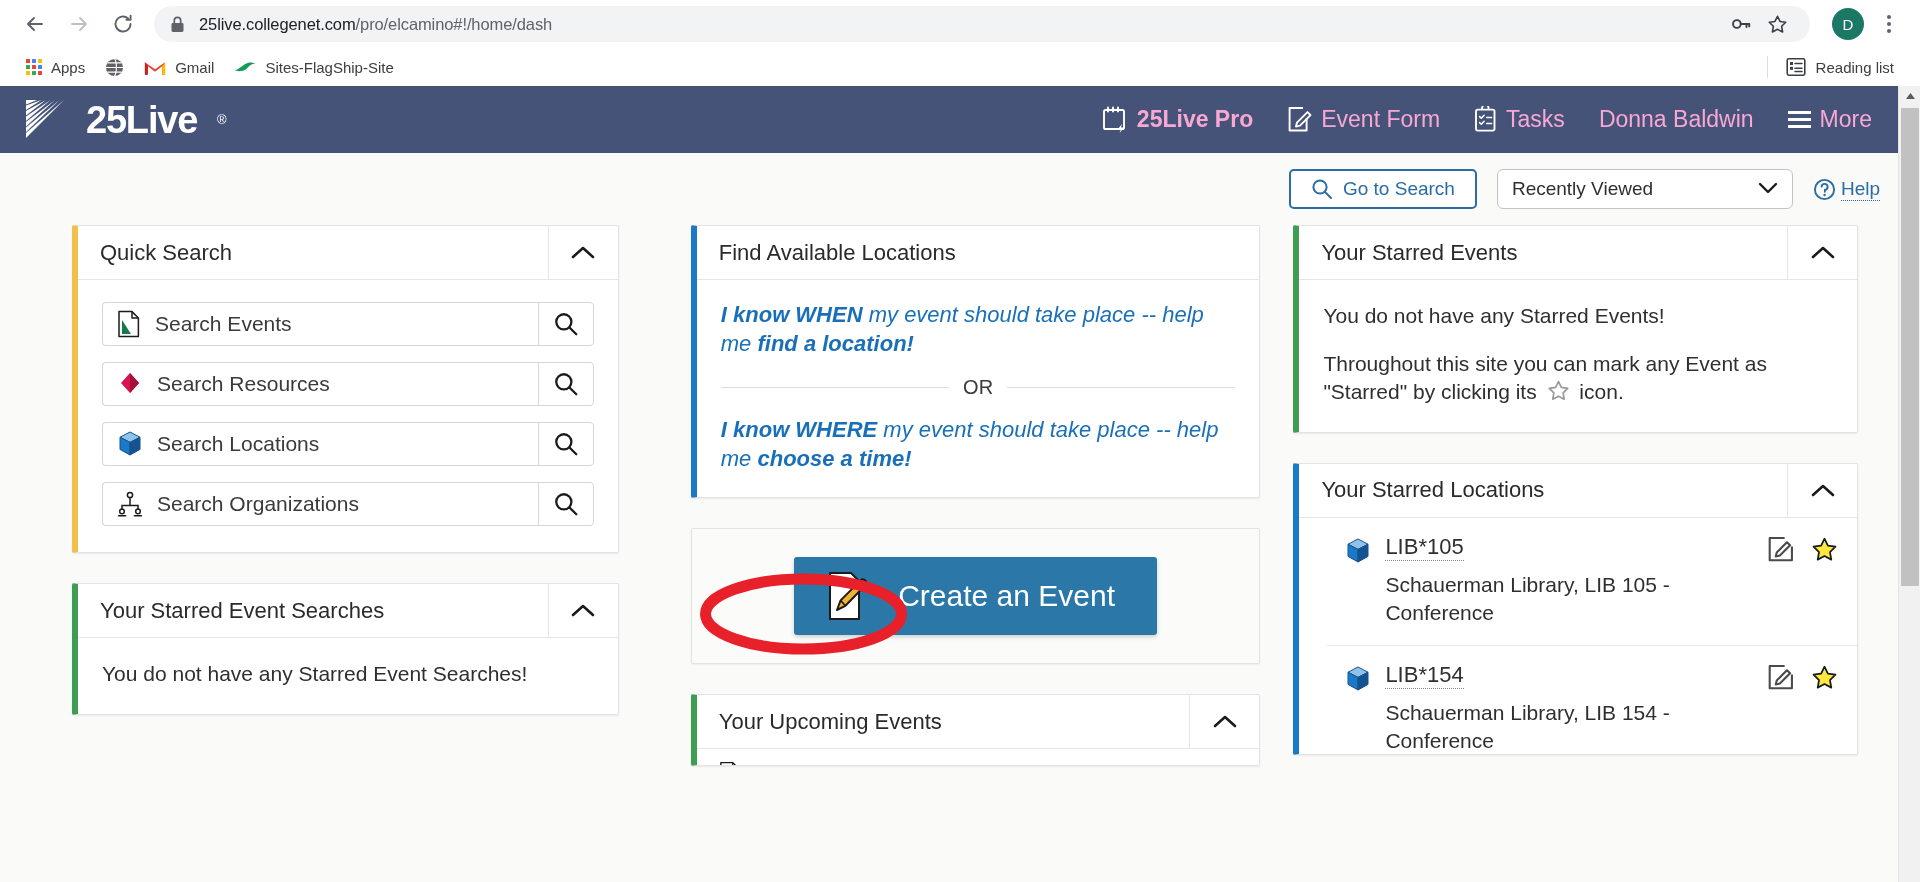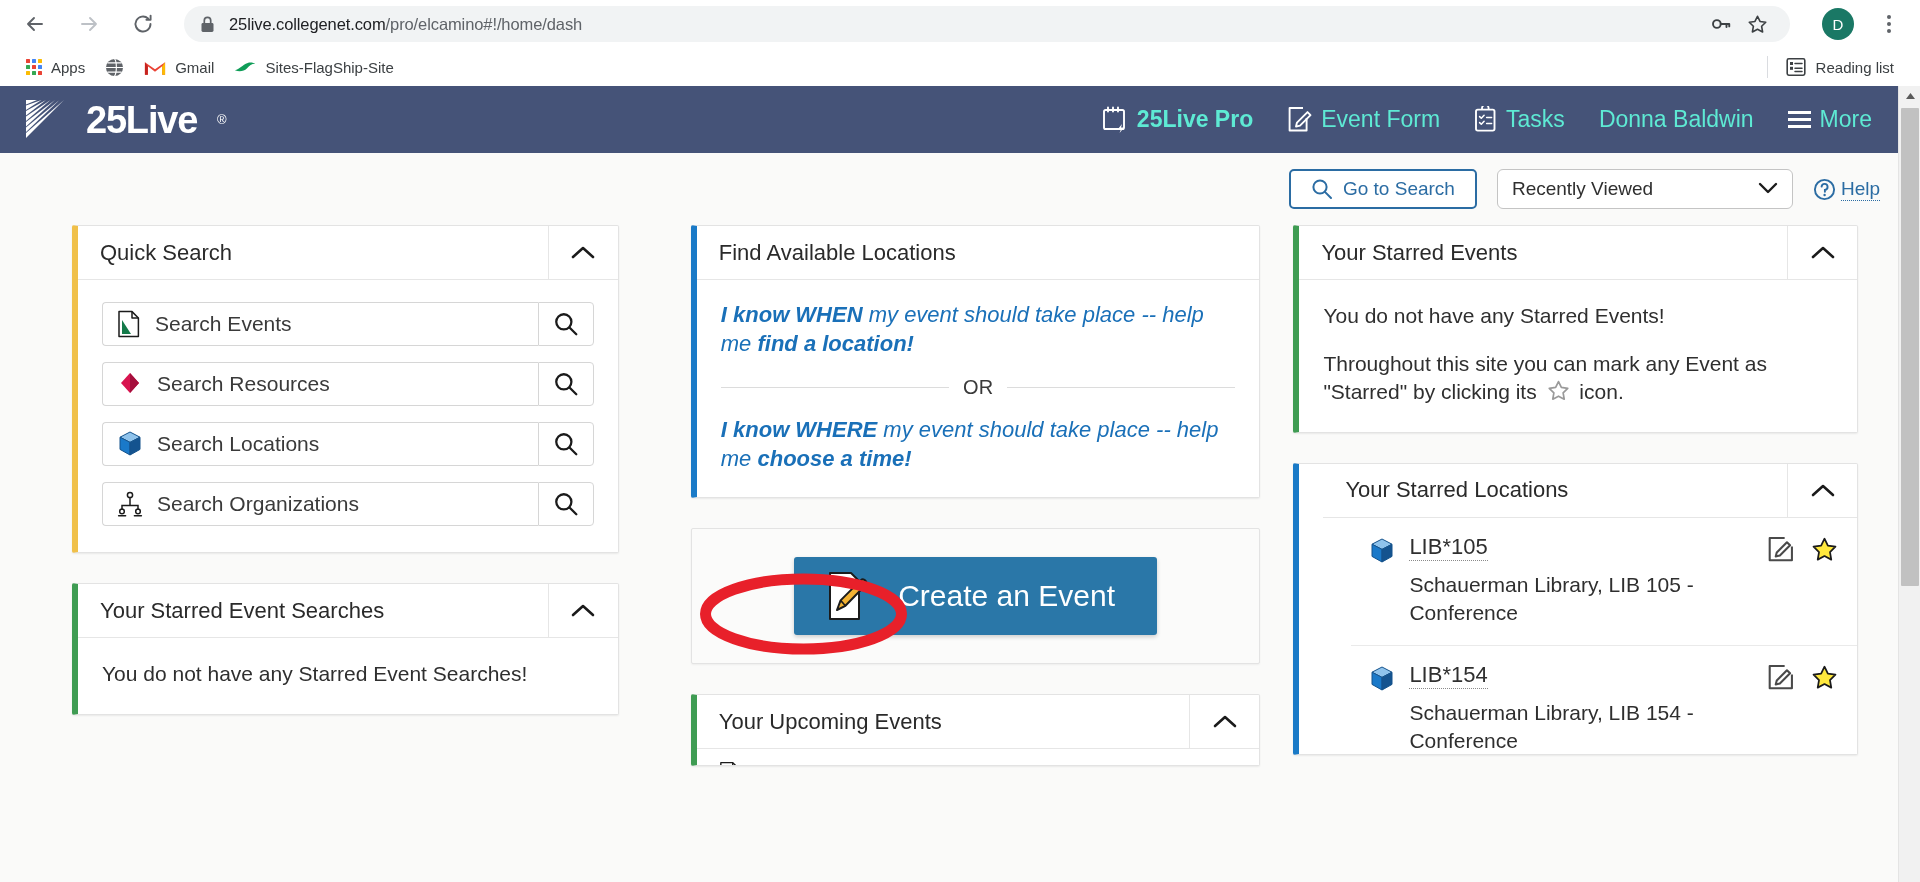--- a/index.html
+++ b/index.html
@@ -15,21 +15,21 @@
   
   #browser-chrome {
     width: 1920px;
     background: #ffffff;
   }
   #browser-toolbar {
     height: 48px;
     display: flex;
     align-items: center;
     padding: 12px 14px;
-    gap: 12px;
+    gap: 2px;
     background: #ffffff;
   }
   .nav-btn {
     width: 42px; height: 42px;
     display: flex; align-items: center; justify-content: center;
     border-radius: 50%;
     flex: 0 0 auto;
   }
   .nav-btn svg { display: block; }
   #omnibox {
@@ -153,21 +153,21 @@
   #logo-reg { color: #fff; font-size: 13px; vertical-align: super; }
   #app-nav {
     margin-left: auto;
     display: flex;
     align-items: center;
     gap: 34px;
     padding-right: 4px;
   }
   .app-nav-item {
     display: flex; align-items: center; gap: 9px;
-    color: #5eead4;
+    color: #f9a8d4;
     font-size: 23px;
     white-space: nowrap;
     line-height: 1;
   }
   .app-nav-item.bold { font-weight: bold; }
   #hamburger { display: flex; flex-direction: column; gap: 4px; }
   #hamburger i { display: block; width: 23px; height: 3px; background: #fff; }
 
   
   #page-toolbar {
@@ -725,21 +725,21 @@
           </div>
         </div>
         <div class="panel-body">
           <p class="panel-note">You do not have any Starred Events!</p>
           <p class="panel-note"><span>Throughout this site you can mark any Event as "Starred" by clicking its </span><svg width="25" height="24" viewBox="0 0 24 24" style="vertical-align:-4px;margin:0 3px">
                 <path d="M12 2.6l2.85 5.8 6.4.93-4.63 4.5 1.1 6.37L12 17.2l-5.72 3l1.1-6.37-4.63-4.5 6.4-.93z" fill="none" stroke="#9a9a9a" stroke-width="1.7" stroke-linejoin="round"></path>
               </svg><span> icon.</span></p>
         </div>
       </section>
 
-      <section class="panel accent-blue clip-bottom" style="max-height:292px;padding-left:24px;">
+      <section class="panel accent-blue clip-bottom" style="max-height:292px;">
         <div class="panel-head">
           <div class="panel-title">Your Starred Locations</div>
           <div class="panel-collapse">
             <svg width="24" height="15" viewBox="0 0 24 15">
                 <path d="M2 12l10-9 10 9" fill="none" stroke="#1b1b1b" stroke-width="2.6" stroke-linecap="round" stroke-linejoin="round"></path>
               </svg>
           </div>
         </div>
 
         <div class="loc-row">

